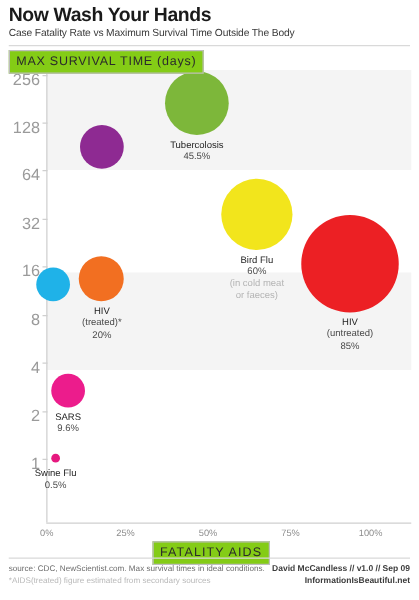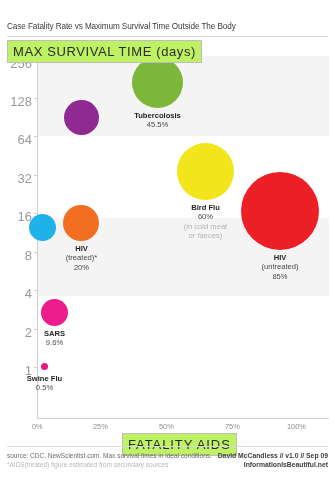--- a/index.html
+++ b/index.html
@@ -24,22 +24,22 @@
     font-size:8.2px;color:#3b3b3b;white-space:nowrap;letter-spacing:-0.1px;
   }
   .header-rule{
     position:absolute;left:7px;top:36px;width:321px;height:1px;background:#d9d9d9;
   }
 
   
   .axis-box{
     position:absolute;
     border:1px solid #bdbdbd;
-    background:#bef264;
-    font-size:13px;
+    background:#84cc16;
+    font-size:10px;
     letter-spacing:0.6px;
     color:#2b2b2b;
     padding:3px 5px 3px 5px;
     white-space:nowrap;
   }
   .axis-box.y{left:7px;top:40px;}
   .axis-box.x{left:122px;top:433px;letter-spacing:0.9px;}
 
   
   .plot{position:absolute;left:0;top:0;width:335px;height:480px;}
@@ -57,40 +57,41 @@
   }
 
   
   .bubble{position:absolute;border-radius:50%;}
 
   .lbl{
     position:absolute;text-align:center;
     font-size:7.6px;line-height:9.4px;
     color:#1f1f1f;white-space:nowrap;
   }
-  .lbl .name{font-weight:bold;display:block;}
+  .lbl .name{font-weight:normal;display:block;}
   .lbl .val{display:block;color:#4a4a4a;font-weight:normal;}
   .lbl .note{display:block;color:#b4b4b4;font-weight:normal;}
 
   
   .footer-rule{position:absolute;left:7px;top:446px;width:321px;height:1px;background:#d9d9d9;}
   .src{
     position:absolute;left:7px;top:452px;font-size:6.5px;line-height:8.6px;color:#6d6d6d;
   }
   .src .faint{color:#b9b9b9;display:block;}
   .credit{
     position:absolute;right:7px;top:452px;text-align:right;
     font-size:6.8px;line-height:8.8px;font-weight:bold;color:#3d3d3d;
   }
 </style>
 </head>
 <body>
 
 <div id="page">
 
+  <div class="title">Now Wash Your Hands</div>
   <div class="subtitle">Case Fatality Rate vs Maximum Survival Time Outside The Body</div>
   <div class="header-rule"></div>
 
   <div class="plot">
 
     <div class="band" style="top:56px;height:80px;"></div>
     <div class="band" style="top:218px;height:78px;"></div>
 
     <div class="yaxis-line"></div>
     <div class="xaxis-line"></div>

